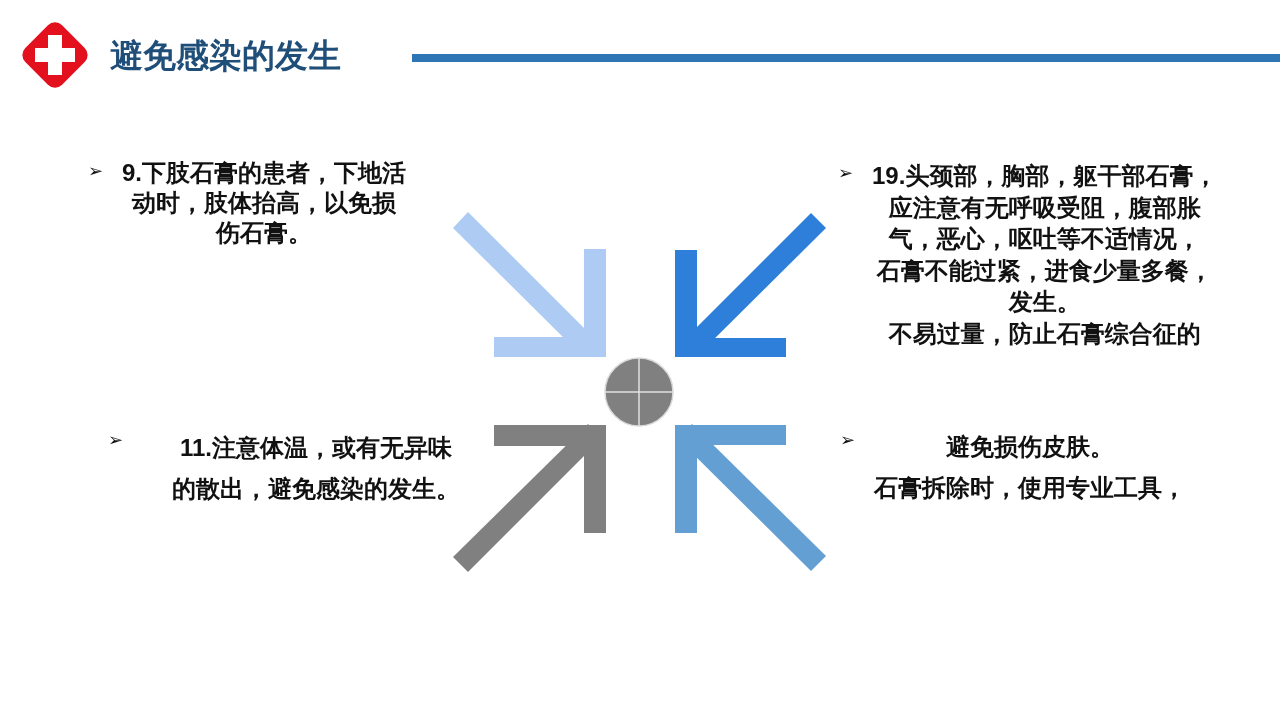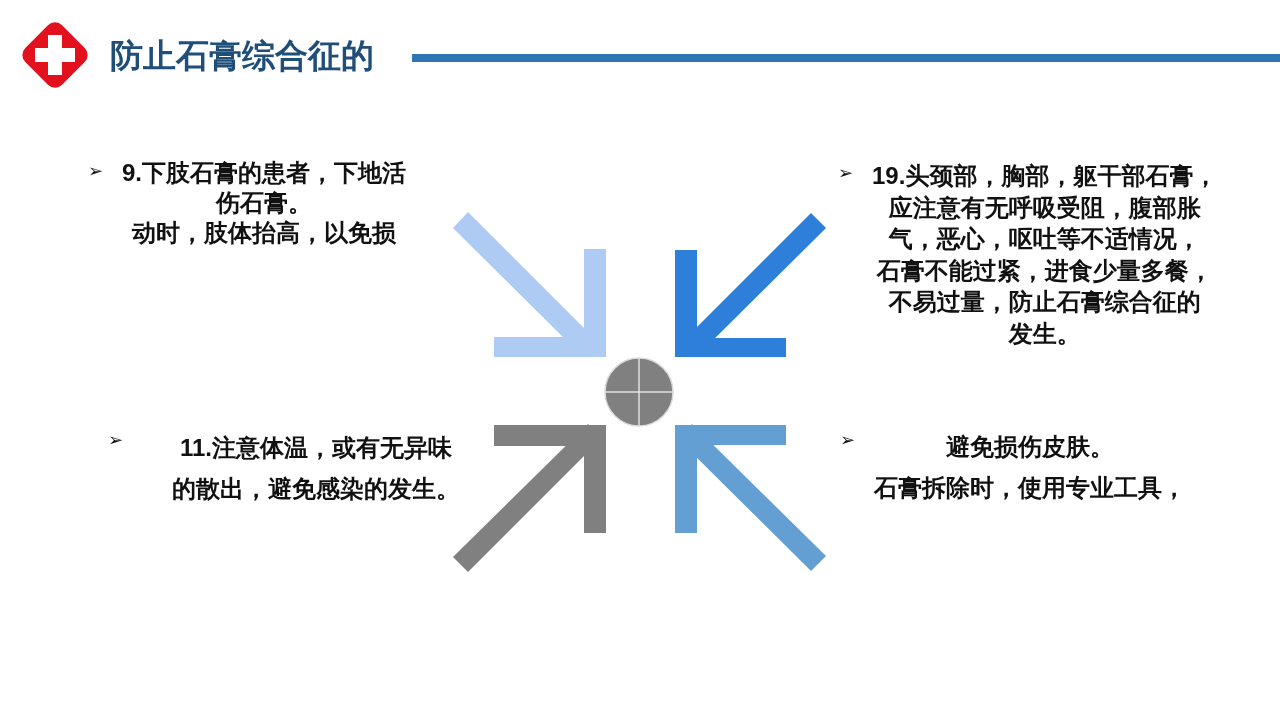--- a/index.html
+++ b/index.html
@@ -35,21 +35,21 @@
   <g transform="translate(35,35) rotate(45)">
     <rect x="-26" y="-26" width="52" height="52" rx="10" ry="10" fill="#e3101e"></rect>
   </g>
   <rect x="28" y="15" width="14" height="40" fill="#ffffff"></rect>
   <rect x="15" y="28" width="40" height="14" fill="#ffffff"></rect>
   <g stroke="#ffffff" stroke-width="1.5">
     <line x1="9" y1="35" x2="61" y2="35" stroke-opacity="0"></line>
   </g>
 </svg>
 
-<div class="title">防止石膏综合征的</div>
+<div class="title">避免感染的发生</div>
 <div class="title-bar" style="background:#2e75b6;"></div>
 
 <svg class="graphic" viewBox="0 0 1280 720">
 
   <g fill="#aecbf4">
     <polygon points="453,228 468,212 598,342 583,357"></polygon>
     <rect x="584" y="249" width="22" height="108"></rect>
     <rect x="494" y="337" width="112" height="20"></rect>
   </g>
 
@@ -75,34 +75,34 @@
     <circle cx="639" cy="392" r="34" fill="#808080" stroke="#d9d9d9" stroke-width="1.5"></circle>
     <line x1="605" y1="392" x2="673" y2="392" stroke="#e0e0e0" stroke-width="1.5"></line>
     <line x1="639" y1="358" x2="639" y2="426" stroke="#e0e0e0" stroke-width="1.5"></line>
   </g>
 </svg>
 
 <div class="bullet b9">
   <span class="mark">➢</span>
   <div class="txt">
     <div><span class="num">9.</span><span>下肢石膏的患者，下地活</span></div>
+    <div>动时，肢体抬高，以免损</div>
     <div>伤石膏。</div>
-    <div>动时，肢体抬高，以免损</div>
   </div>
 </div>
 
 <div class="bullet b10">
   <span class="mark">➢</span>
   <div class="txt">
     <div><span class="num">19.</span><span>头颈部，胸部，躯干部石膏，</span></div>
     <div>应注意有无呼吸受阻，腹部胀</div>
     <div>气，恶心，呕吐等不适情况，</div>
     <div>石膏不能过紧，进食少量多餐，</div>
+    <div>发生。</div>
     <div>不易过量，防止石膏综合征的</div>
-    <div>发生。</div>
   </div>
 </div>
 
 <div class="bullet b11">
   <span class="mark">➢</span>
   <div class="txt">
     <div><span class="num">11.</span><span>注意体温，或有无异味</span></div>
     <div>的散出，避免感染的发生。</div>
   </div>
 </div>

